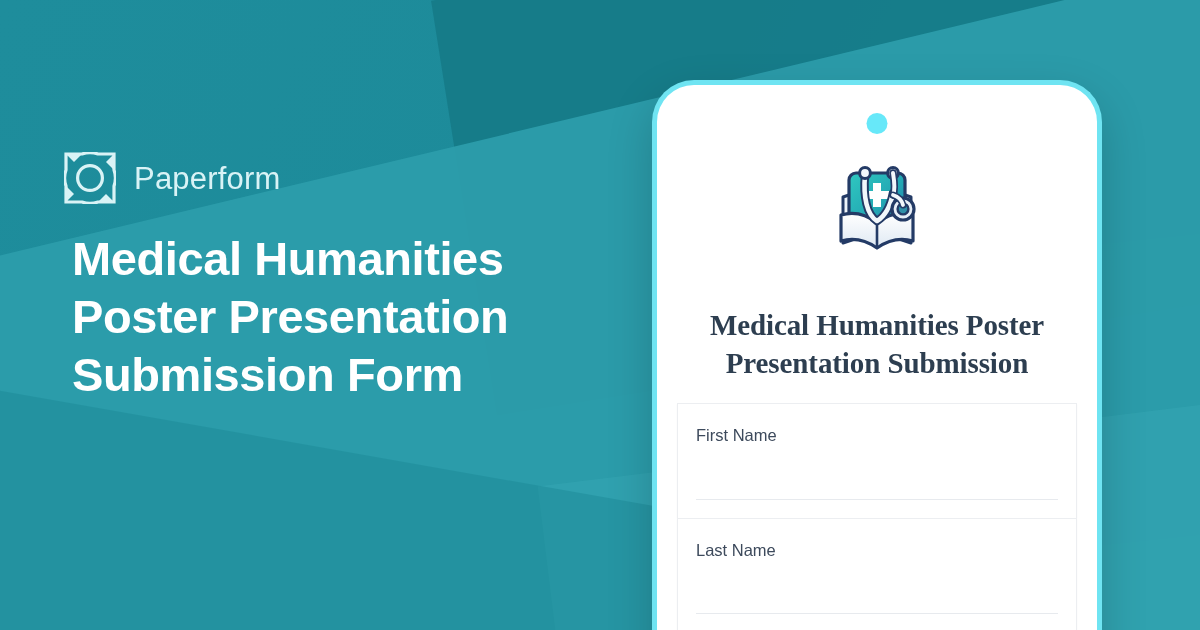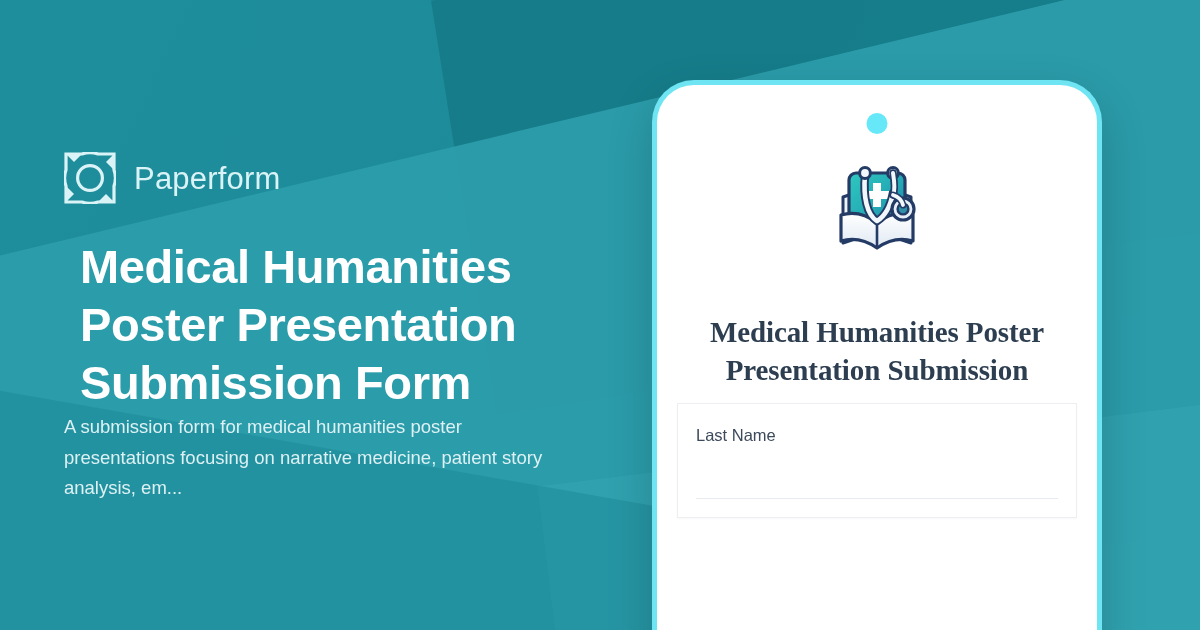--- a/index.html
+++ b/index.html
@@ -116,21 +116,21 @@
   .headline {
     position: absolute;
     top: 222px;
     left: 0;
     width: 520px;
     color: #ffffff;
     font-size: 47px;
     line-height: 58px;
     font-weight: 700;
     letter-spacing: -0.4px;
-    margin: 16px;
+    margin: 8px;
   }
 
   .subline {
     position: absolute;
     top: 412px;
     left: 0;
     width: 500px;
     color: #ddf1f4;
     font-size: 18.5px;
     line-height: 30.5px;
@@ -181,21 +181,21 @@
     position: absolute;
     top: 213px;
     left: 24px;
     right: 24px;
     text-align: center;
     font-family: "Liberation Serif", serif;
     font-weight: 700;
     font-size: 29px;
     line-height: 38px;
     color: #2d3e50;
-    margin: 15px;
+    margin: 8px;
     letter-spacing: -0.1px;
   }
 
   .fields {
     position: absolute;
     top: 318px;
     left: 20px;
     right: 20px;
   }
   .field-card {
@@ -260,21 +260,20 @@
         <svg viewBox="0 0 52 52" xmlns="http://www.w3.org/2000/svg" aria-hidden="true">
           <path fill="#d9f3f6" d="M2 2 h16 L10 10 Z M50 2 v16 L42 10 Z M50 50 h-16 L42 42 Z M2 50 v-16 L10 42 Z"></path>
           <path fill="none" stroke="#d9f3f6" stroke-width="3.2" d="M2 2 h16 a 24 24 0 0 1 16 0 h16 v16 a 24 24 0 0 1 0 16 v16 h-16 a 24 24 0 0 1 -16 0 h-16 v-16 a 24 24 0 0 1 0 -16 Z"></path>
           <circle cx="26" cy="26" r="12.4" fill="none" stroke="#d9f3f6" stroke-width="3.2"></circle>
         </svg>
       </span>
       <span class="brand-name">Paperform</span>
     </div>
 
     <h1 class="headline">Medical Humanities Poster Presentation Submission Form</h1>
-    <p class="subline">A submission form for medical humanities poster presentations focusing on narrative medicine, patient story analysis, em...</p>
   </div>
 
   <div class="phone">
 
     <div class="phone-camera"></div>
 
     <div class="form-icon-wrap">
       <svg viewBox="0 0 104 104" xmlns="http://www.w3.org/2000/svg" aria-hidden="true">
         <defs>
           <linearGradient id="bkGrad" x1="0" y1="0" x2="1" y2="1">
@@ -310,20 +309,25 @@
         <circle cx="78" cy="56" r="5.4" fill="#2f8fa8" stroke="#243b66" stroke-width="2.4"></circle>
         <path d="M68 42 C74 44 77 48 78 52" fill="none" stroke="#243b66" stroke-width="7" stroke-linecap="round"></path>
         <path d="M68 42 C74 44 77 48 78 52" fill="none" stroke="#f2f7fb" stroke-width="3.8" stroke-linecap="round"></path>
       </svg>
     </div>
 
     <h2 class="form-title">Medical Humanities Poster Presentation Submission</h2>
 
     <div class="fields">
 
+      <div class="field-card">
+        <div class="field-label">First Name</div>
+        <input class="field-input" type="text" placeholder="" style="">
+        <div class="field-underline"></div>
+      </div>
 
       <div class="field-card">
         <div class="field-label">Last Name</div>
         <input class="field-input" type="text" placeholder="" style="">
         <div class="field-underline"></div>
       </div>
 
     </div>
   </div>
 </div>

